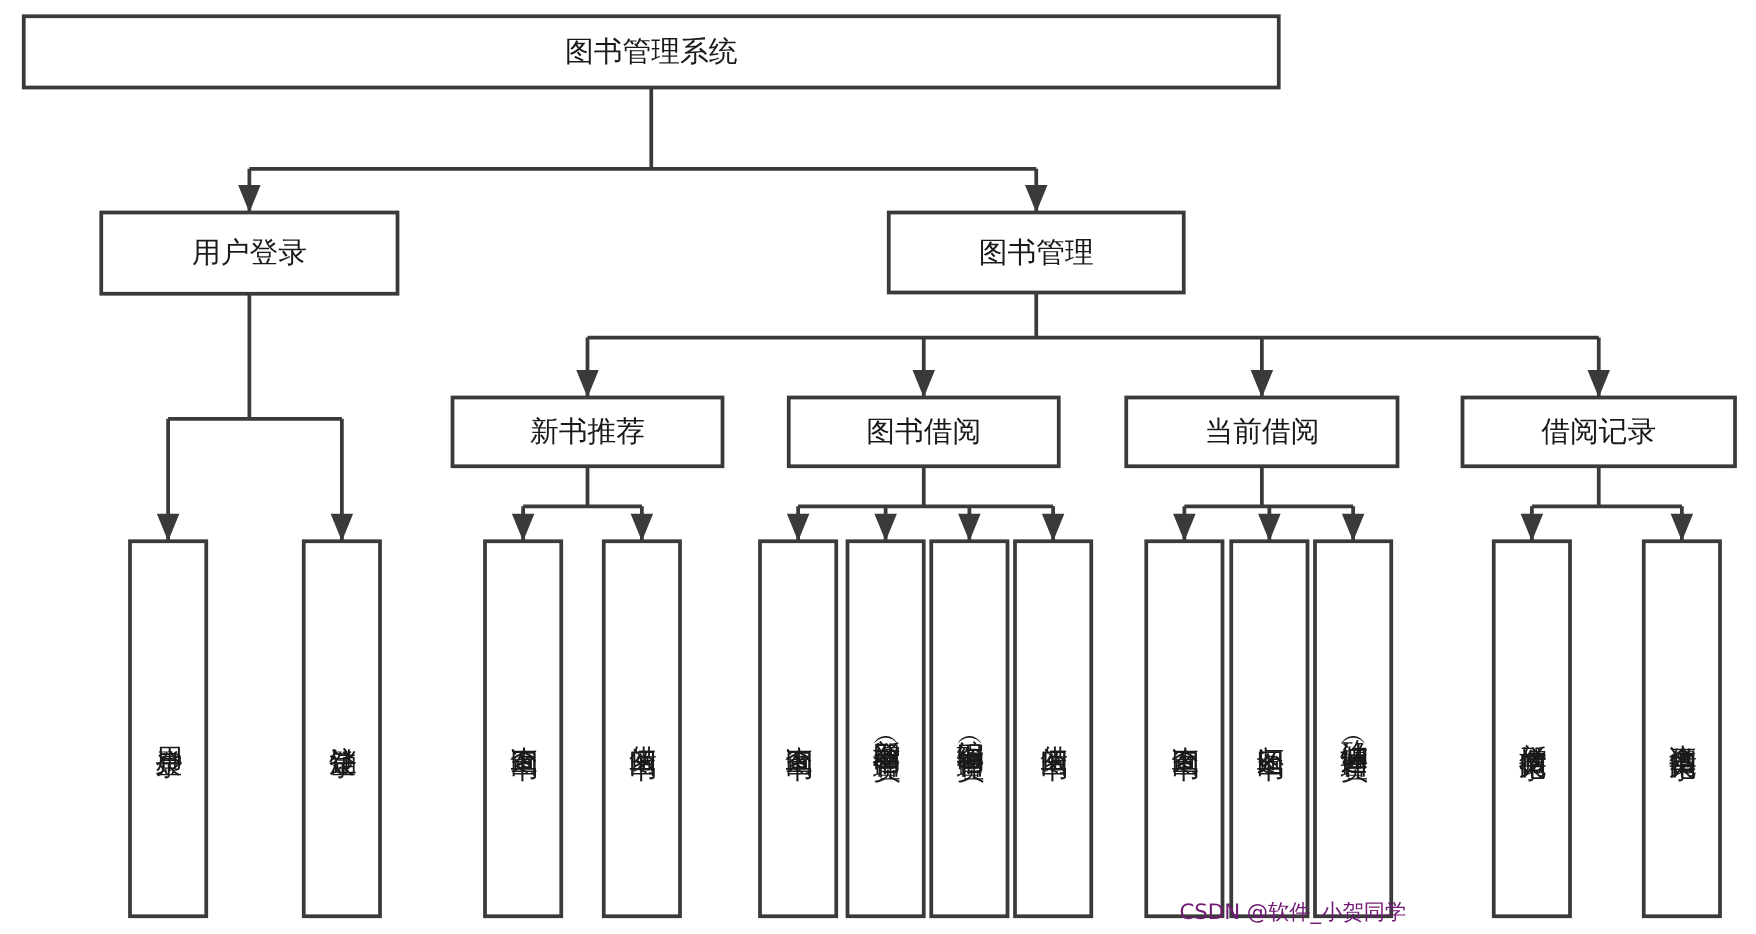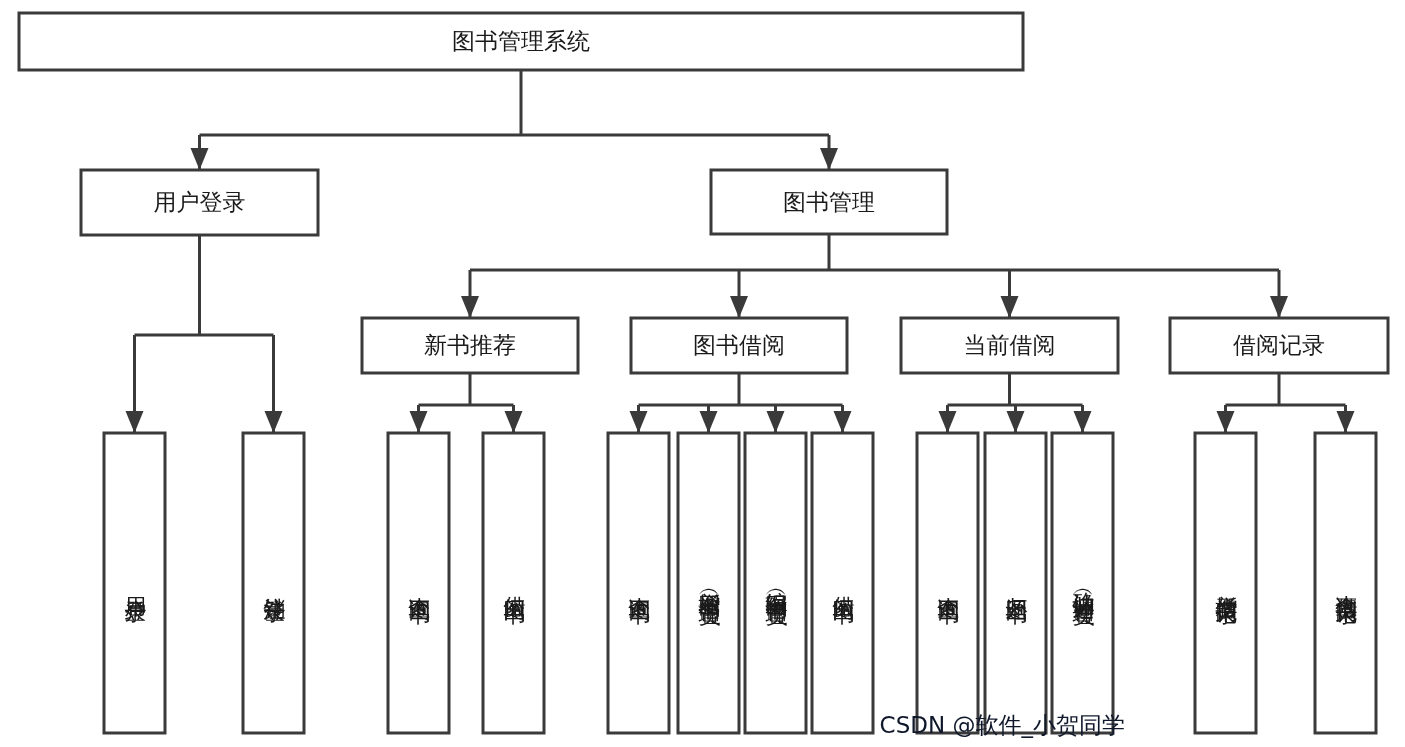--- a/index.html
+++ b/index.html
@@ -54,22 +54,22 @@
     stroke-linecap: butt;
   }
   .arrow-head {
     fill: #3a3a3a;
     stroke: none;
   }
   .watermark {
     position: absolute;
     right: 10px;
     bottom: 6px;
-    font-size: 23px;
-    color: #0f172a;
+    font-size: 17px;
+    color: #701a75;
     font-family: "DejaVu Sans", "Liberation Sans", sans-serif;
     white-space: nowrap;
     user-select: none;
   }
 </style>
 </head>
 <body>
 
 <div id="diagram-root">
 

